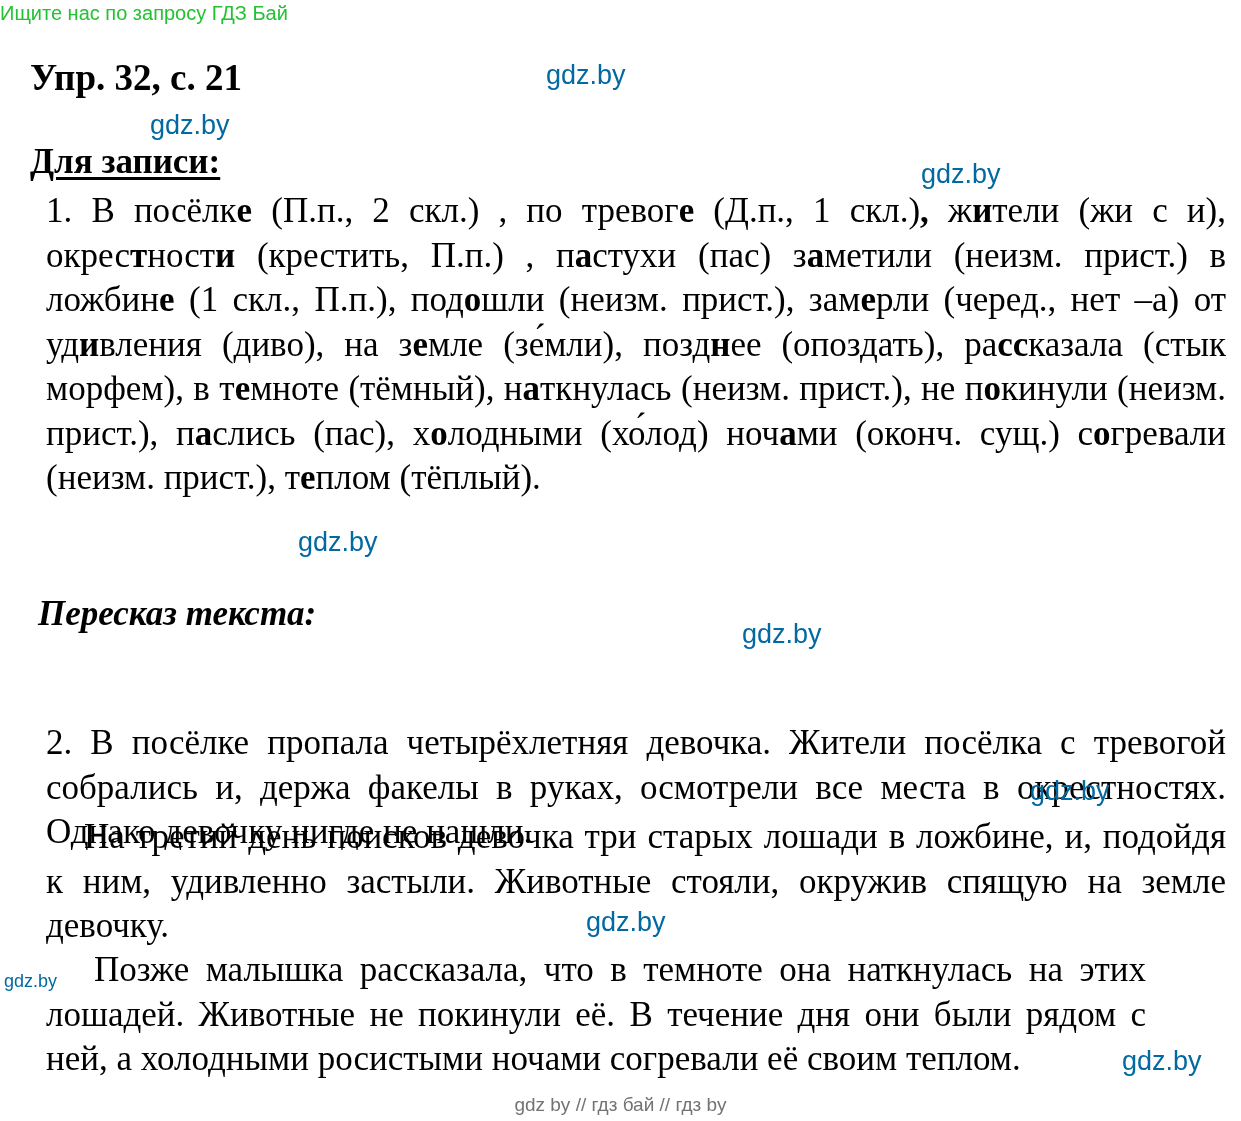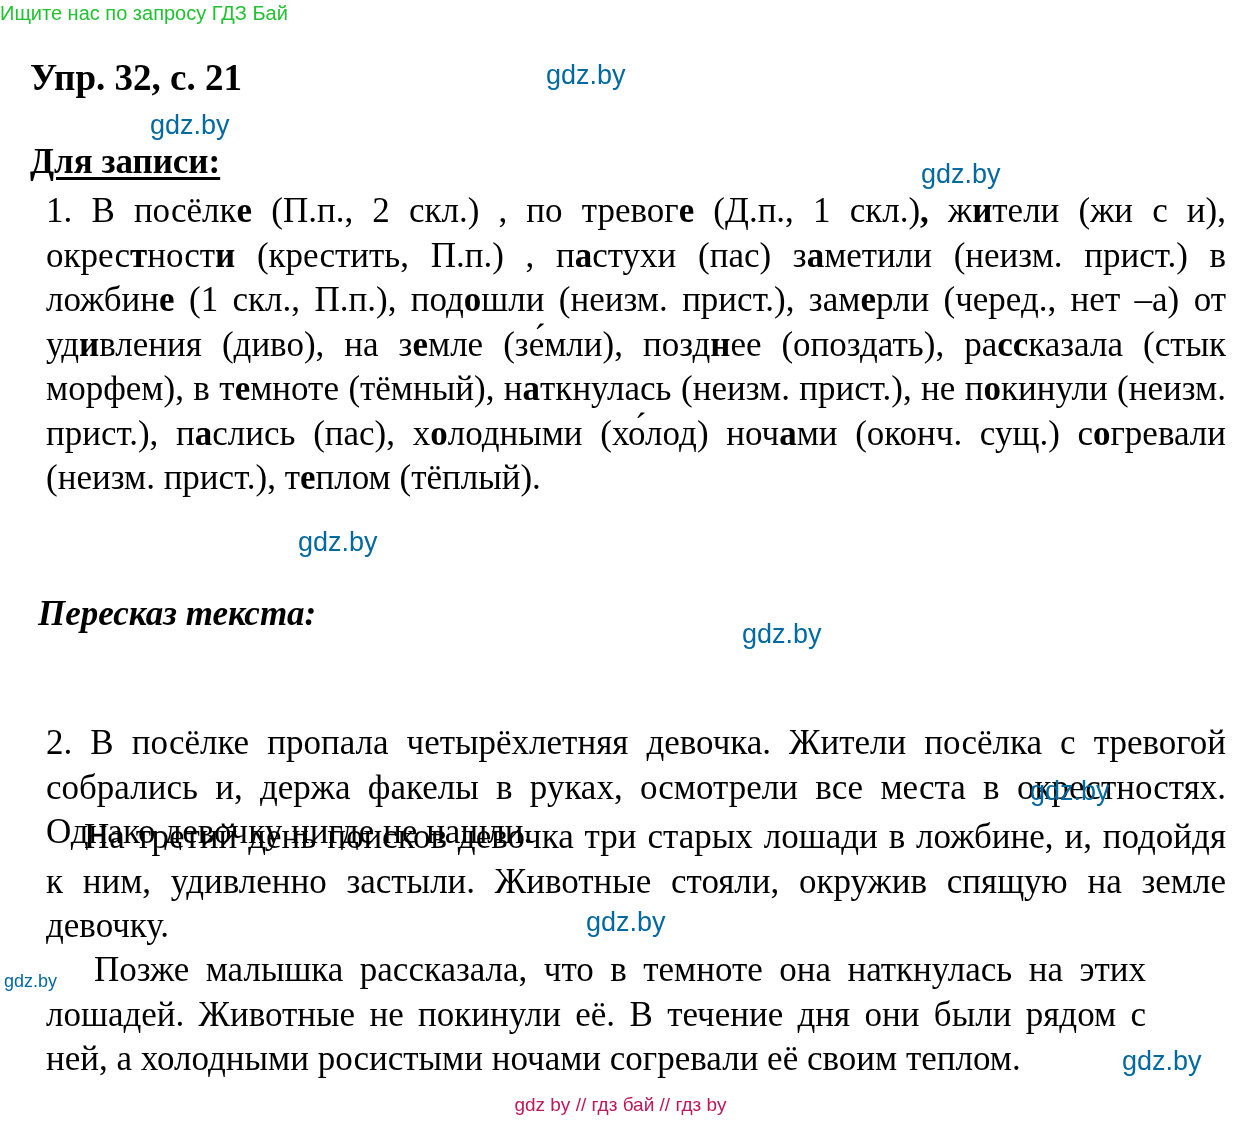--- a/index.html
+++ b/index.html
@@ -25,21 +25,21 @@
   }
   .underline { text-decoration: underline; text-decoration-thickness: 3px; text-underline-offset: 4px; }
   .para {
     position: absolute; left: 30px; width: 1180px; font-size: 35px; line-height: 44.5px;
     text-align: justify;
     margin-left: 16px;
   }
   .para b { font-weight: bold; }
   .footer {
     position: absolute; top: 1094px; left: 0; width: 1241px; text-align: center;
-    font-family: "Liberation Sans", sans-serif; font-size: 19px; color: #be185d;
+    font-family: "Liberation Sans", sans-serif; font-size: 19px; color: #737373;
   }
 </style>
 </head>
 <body>
 
 <div class="top-banner">Ищите нас по запросу ГДЗ Бай</div>
 
 <div class="title">Упр. 32, с. 21</div>
 
 <div class="wm" style="left:546px;top:60px;">gdz.by</div>

